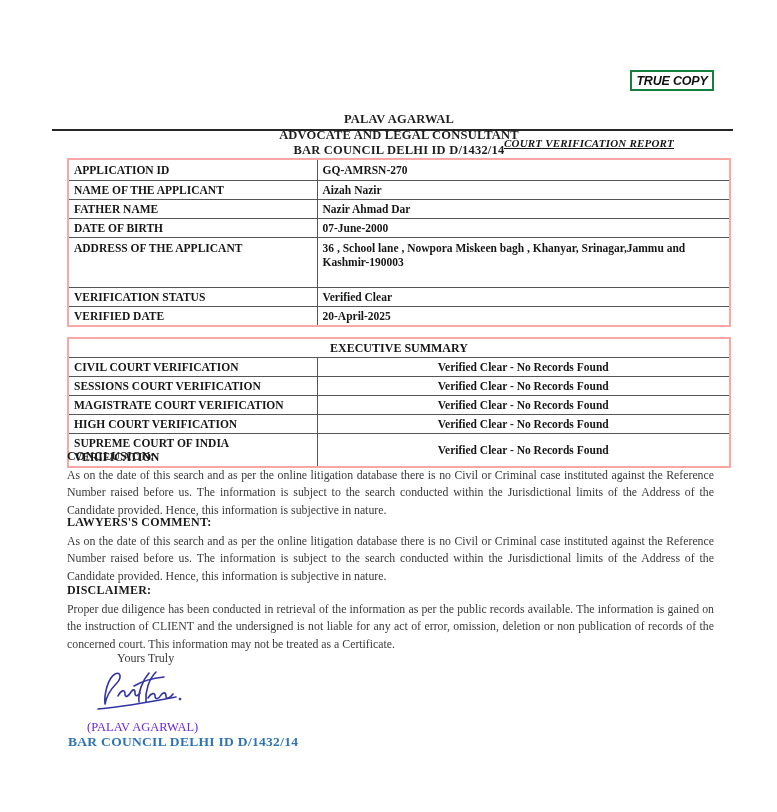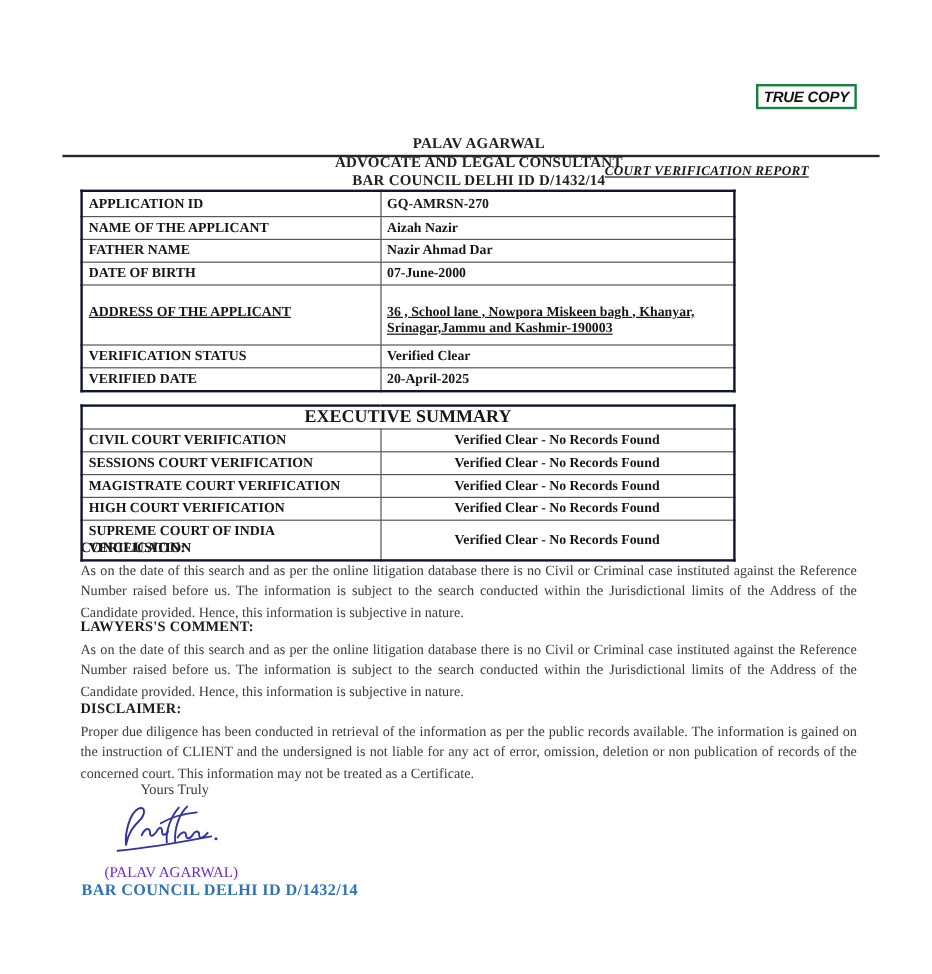--- a/index.html
+++ b/index.html
@@ -32,39 +32,39 @@
     border-top: 2.5px solid #262626;
   }
   .report-title {
     position: absolute; top: 137px; left: 52px; width: 622px;
     text-align: right; font-weight: bold; font-size: 11px;
     text-decoration: underline; color: #171717; letter-spacing: 0.2px; font-style: italic;
   }
 
   
   table.doc {
-    position: absolute; left: 67px; width: 546px;
+    position: absolute; left: 67px; width: 664px;
     border-collapse: collapse; table-layout: fixed;
-    border: 2px solid #0f172a;
+    border: 2px solid #fca5a5;
     font-size: 11.5px; font-weight: bold; color: #161616;
   }
   table.doc td, table.doc th {
     border: 1px solid #565656;
     padding: 2px 5px; line-height: 14px;
     vertical-align: middle; text-align: left;
   }
   #applicant-table { top: 158px; }
   #applicant-table col.c1 { width: 249px; }
   #applicant-table tr.std td { height: 19px; margin-top: 36px; }
   #applicant-table tr.first td { height: 21px; }
-  #applicant-table tr.tall td { height: 50px; vertical-align: top; padding-top: 15px; text-decoration: underline; }
+  #applicant-table tr.tall td { height: 50px; vertical-align: top; padding-top: 3px; }
 
   #summary-table { top: 337px; }
   #summary-table col.c1 { width: 249px; }
-  #summary-table th { height: 19px; text-align: center; font-size: 15px; }
+  #summary-table th { height: 19px; text-align: center; font-size: 12px; }
   #summary-table tr.std td { height: 18px; }
   #summary-table td.val { text-align: center; }
 
   
   .section { position: absolute; left: 67px; width: 647px; }
   .section h3 {
     font-size: 12px; font-weight: bold; 
     color: #1b1b1b; letter-spacing: 0.2px;
   }
   .section p {

